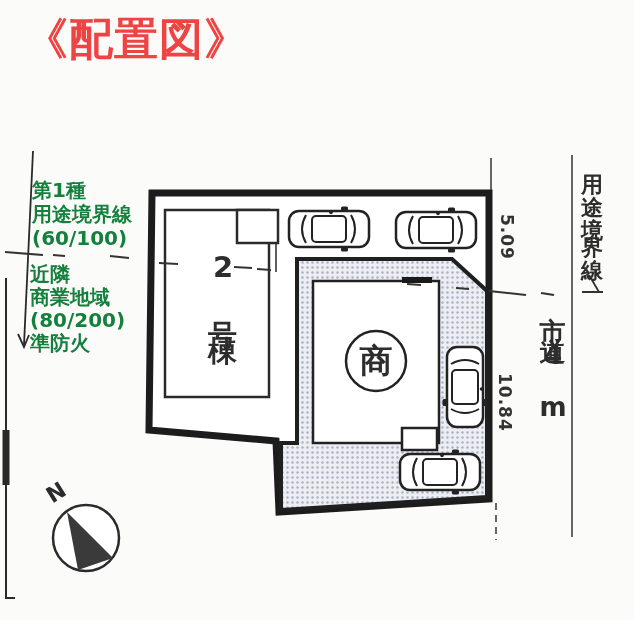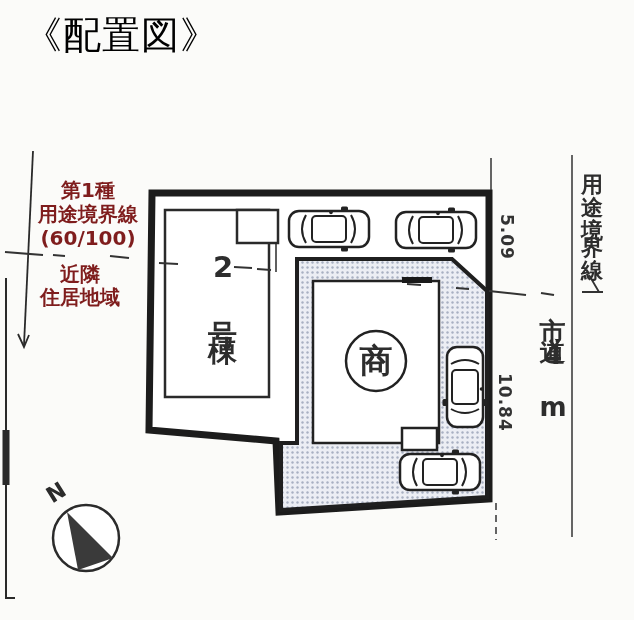--- a/index.html
+++ b/index.html
@@ -4,27 +4,27 @@
 <style>
   html,body{margin:0;padding:0;background:#ffffff;}
   .canvas{
     position:relative;width:634px;height:620px;overflow:hidden;
     background:#fbfbf9;color:#2a2a2a;
     font-family:"DejaVu Sans",sans-serif;
   }
   .abs{position:absolute;}
   svg{position:absolute;left:0;top:0;}
   .title{
-    left:24px;top:10px;font-size:38px;font-weight:400;letter-spacing:1px;
-    color:#000000;white-space:nowrap;
+    left:24px;top:10px;font-size:44px;font-weight:700;letter-spacing:1px;
+    color:#ef4444;white-space:nowrap;
   }
-  .zlabel{width:112px;text-align:center;font-weight:600;color:#7f1d1d;}
+  .zlabel{width:112px;text-align:left;font-weight:600;color:#15803d;}
   .zlabel div{white-space:nowrap;}
   .z1{left:32px;top:178px;font-size:20px;line-height:24px;}
-  .z2{left:24px;top:263px;font-size:20px;line-height:23px;}
+  .z2{left:30px;top:263px;font-size:20px;line-height:23px;}
   .vtext{writing-mode:vertical-rl;text-orientation:upright;font-weight:600;color:#2d2d2d;}
   .unit2{left:201px;top:250px;width:44px;line-height:44px;font-size:29px;letter-spacing:14px;}
   .sho{
     left:352px;top:337px;width:48px;height:48px;line-height:48px;
     text-align:center;font-size:33px;font-weight:600;color:#2d2d2d;
   }
   .dim{
     transform:rotate(90deg);transform-origin:0 0;font-size:17px;font-weight:600;
     white-space:nowrap;letter-spacing:1px;color:#333;
   }
@@ -120,21 +120,23 @@
   <div class="abs title">《配置図》</div>
 
   <div class="abs zlabel z1">
     <div>第1種</div>
     <div>用途境界線</div>
     <div>(60/100)</div>
   </div>
 
   <div class="abs zlabel z2">
     <div>近隣</div>
-    <div>住居地域</div>
+    <div>商業地域</div>
+    <div>(80/200)</div>
+    <div>準防火</div>
   </div>
 
   <div class="abs vtext unit2">2号棟</div>
 
   <div class="abs sho">商</div>
 
   <div class="abs dim dim509">5.09</div>
 
   <div class="abs dim dim1084">10.84</div>
 

